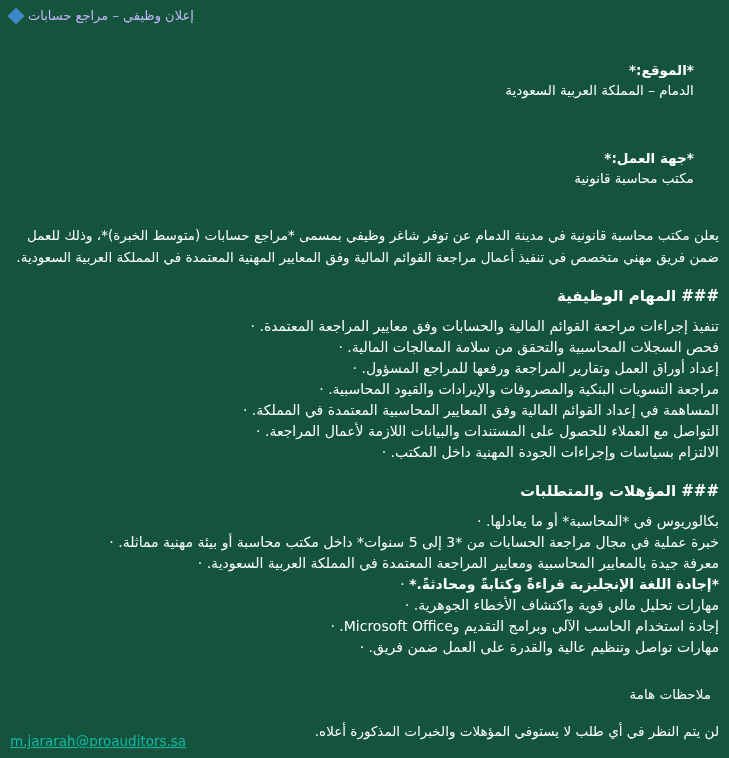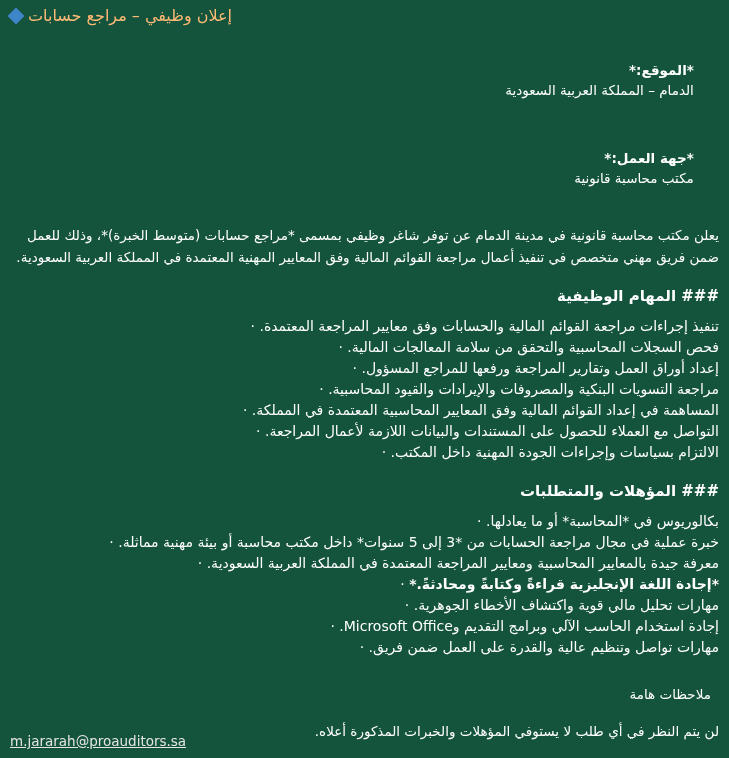--- a/index.html
+++ b/index.html
@@ -42,23 +42,23 @@
   }
   .diamond {
     width: 12px;
     height: 12px;
     background: #3f86c8;
     transform: rotate(45deg);
     display: inline-block;
     flex: none;
   }
   .title-text {
-    font-size: 16px;
+    font-size: 13px;
     line-height: 20px;
-    color: #fdba74;
+    color: #c4b5fd;
   }
   .kv {
     margin-bottom: 2px;
   }
   .b { font-weight: bold; }
   .gap-sm { height: 8px; }
   .gap-md { height: 14px; }
   .gap-lg { height: 18px; }
   .section-head {
     font-weight: bold;
@@ -86,21 +86,21 @@
   .email-wrap {
     position: absolute;
     left: 0;
     right: 0;
     bottom: 8px;
     padding: 0 10px;
     box-sizing: border-box;
     text-align: left;
   }
   a.email-link {
-    color: #e5e5e5;
+    color: #14b8a6;
     text-decoration: underline;
     font-size: 13.5px;
     direction: ltr;
     unicode-bidi: embed;
   }
 </style>
 </head>
 <body>
 
 <div class="page">

